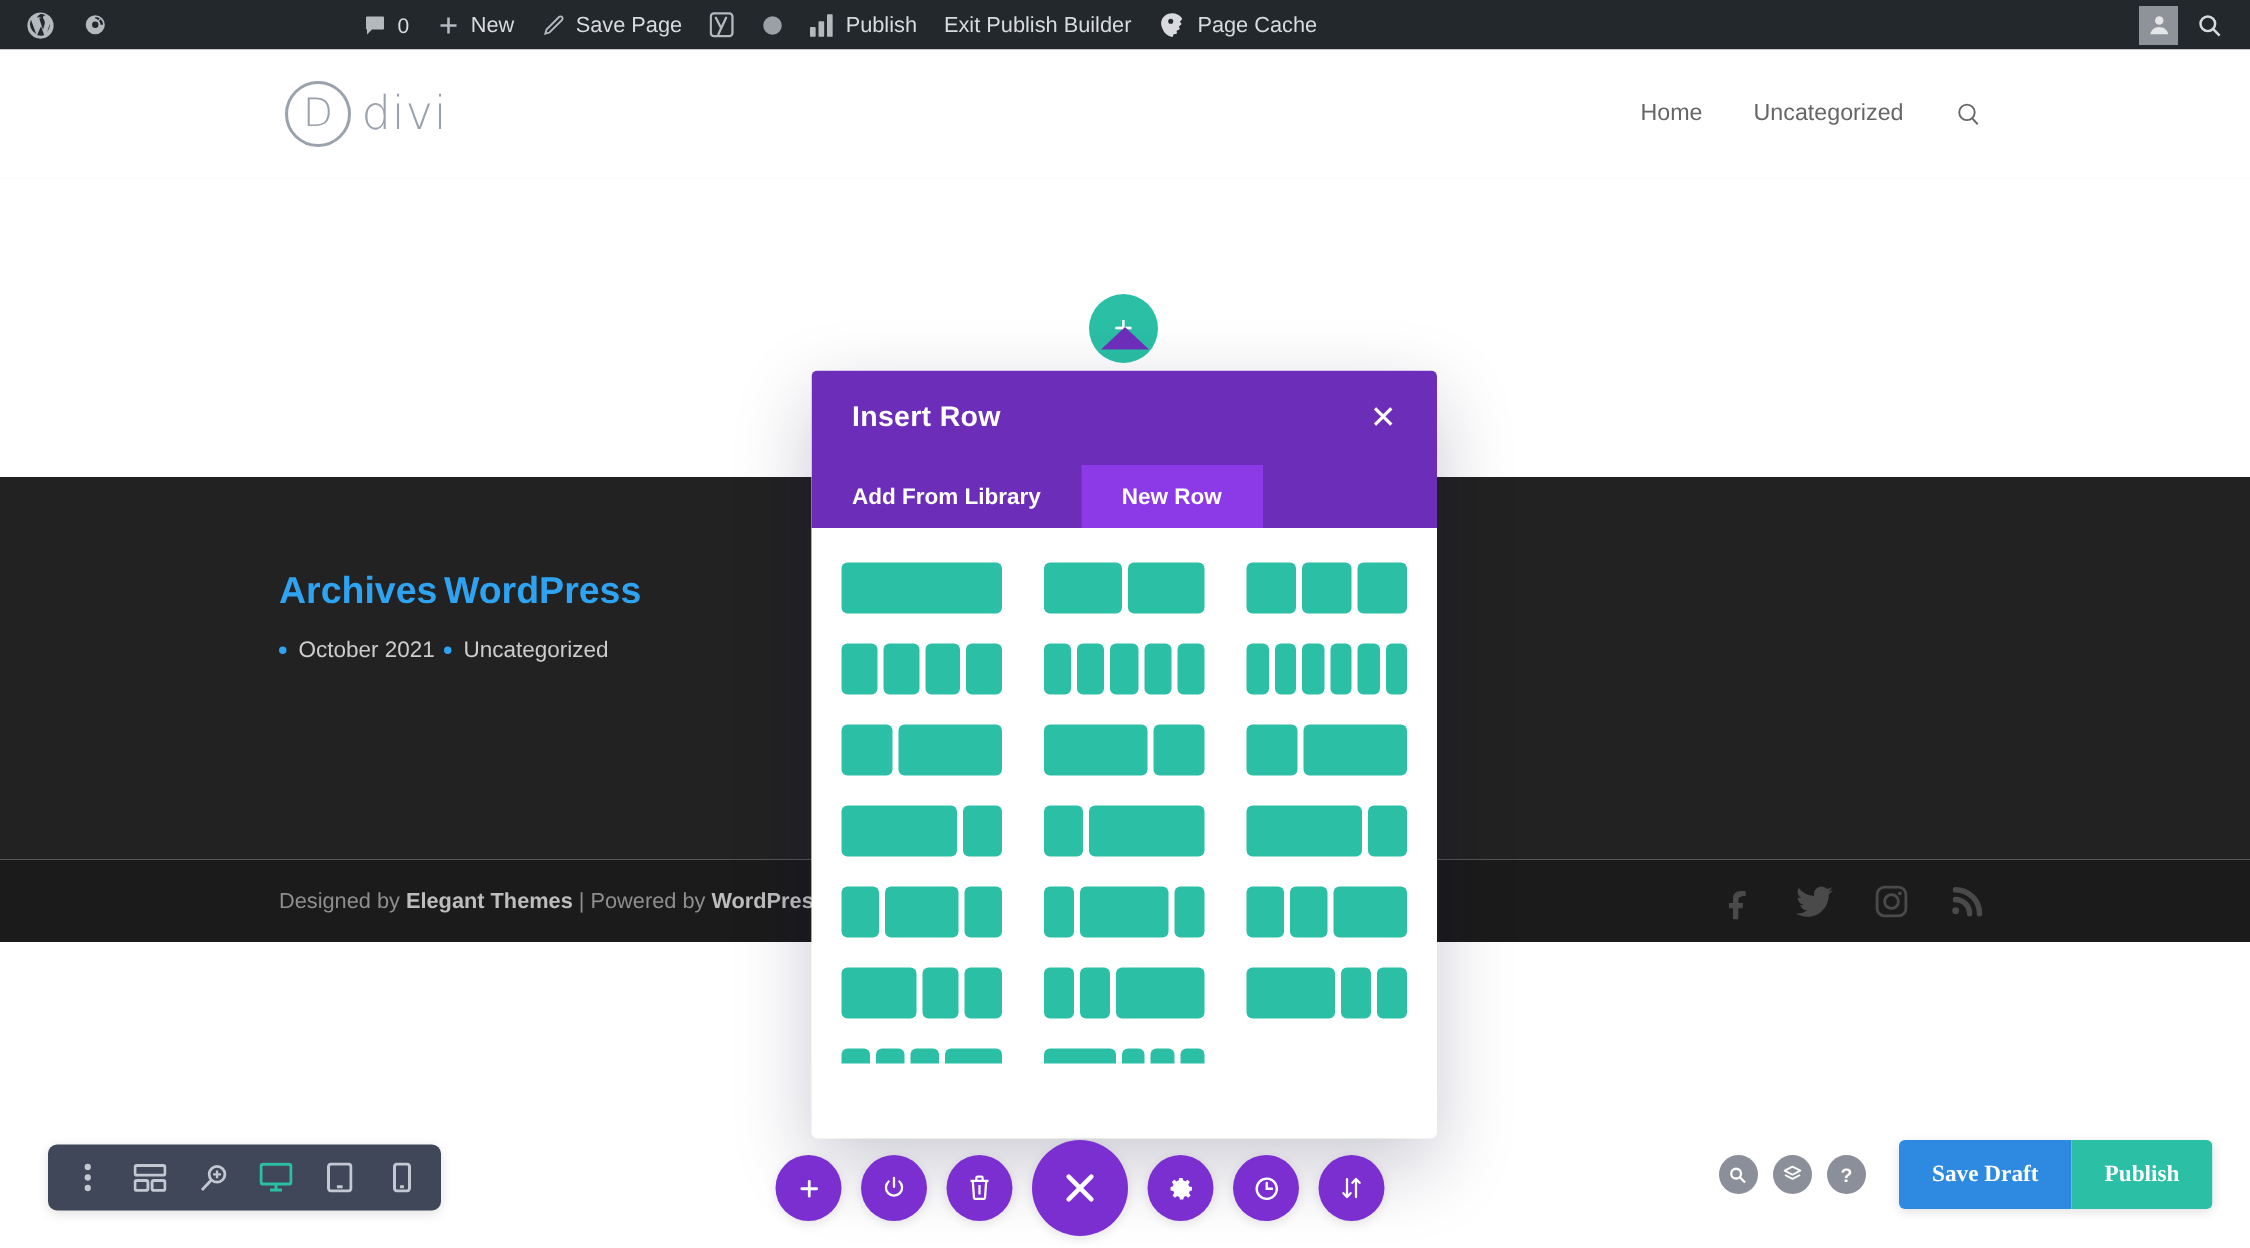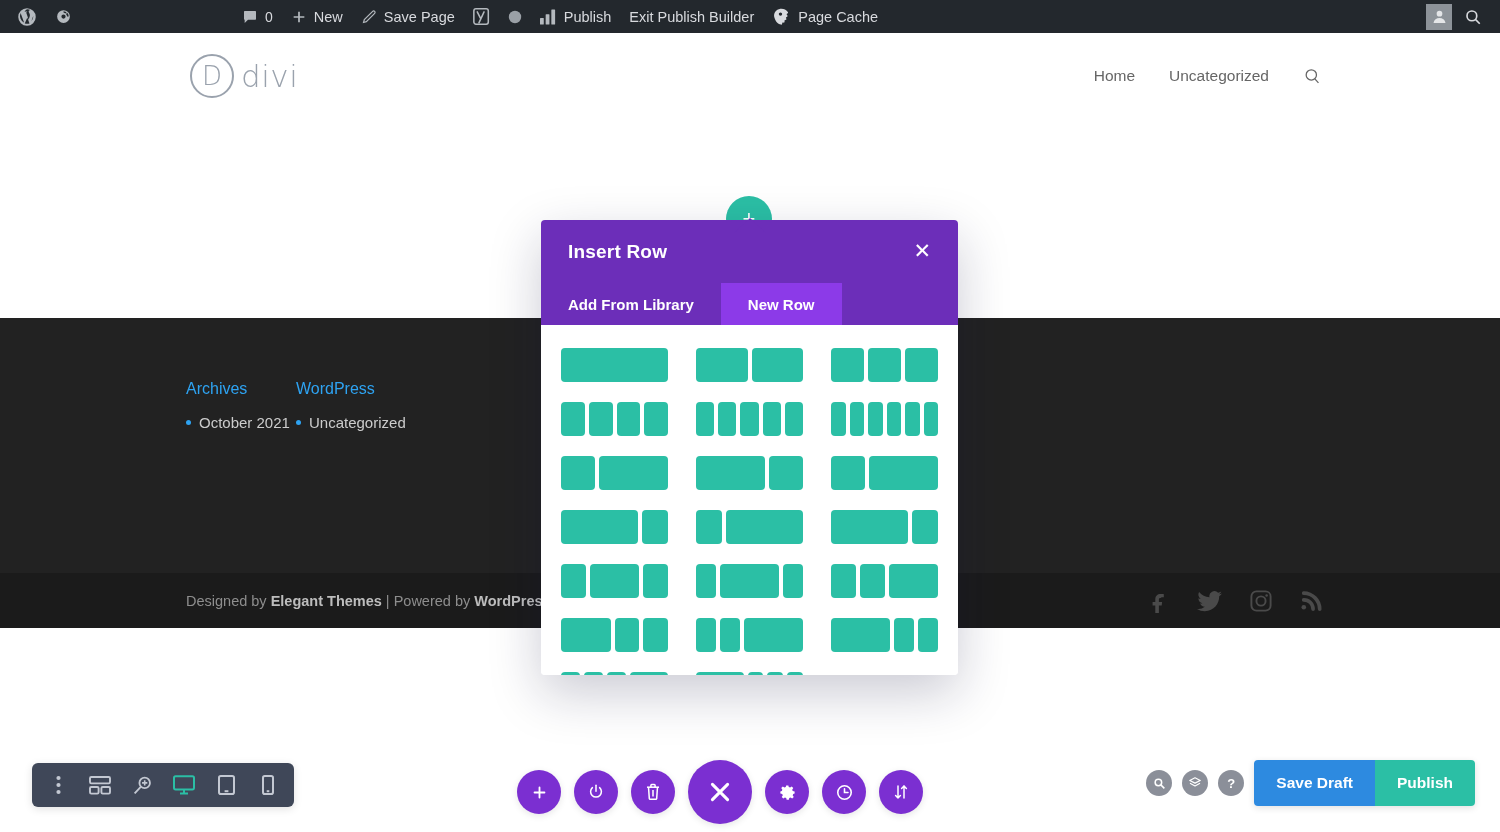--- a/index.html
+++ b/index.html
@@ -64,21 +64,21 @@
     position: absolute; top: 119px; left: 0; width: 1500px; height: 199px;
     background: #ffffff;
   }
   .footer-widgets {
     position: absolute; top: 318px; left: 0; width: 1500px; height: 255px;
     background: #222222;
   }
   .widget-wrap { position: absolute; left: 186px; top: 62px; display: flex; gap: 0; }
   .widget { }
   .widget-title {
-    color: #2ea3f2; font-size: 16px; font-weight: 400; margin-bottom: 12px;
+    color: #2ea3f2; font-size: 25px; font-weight: 700; margin-bottom: 12px;
     white-space: nowrap;
   }
   .widget ul { list-style: none; }
   .widget li {
     color: #ccc; font-size: 15px; line-height: 1.7;
     display: flex; align-items: center; gap: 8px; white-space: nowrap;
   }
   .bullet { width: 5px; height: 5px; border-radius: 50%; background: #2ea3f2; flex: none; }
   .w-archives { width: 110px; }
   .w-categories { }
@@ -103,21 +103,21 @@
   .add-row-circle {
     position: absolute; left: 726px; top: 196px;
     width: 46px; height: 46px; border-radius: 50%;
     background: #2bbfa5; color: #fff;
     display: flex; align-items: center; justify-content: center;
     font-size: 22px; font-weight: 300; cursor: pointer; z-index: 5;
   }
 
   
   .modal {
-    position: absolute; left: 541px; top: 220px; width: 417px; height: 455px;
+    position: absolute; left: 541px; top: 247px; width: 417px; height: 512px;
     background: #ffffff; border-radius: 4px;
     box-shadow: 0 18px 52px rgba(20,20,60,0.22);
     overflow: hidden; z-index: 10;
   }
   .modal-arrow {
     position: absolute; left: 734px; top: 218px; z-index: 11;
     width: 0; height: 0;
     border-left: 16px solid transparent;
     border-right: 16px solid transparent;
     border-bottom: 15px solid #6c2eb9;
@@ -181,22 +181,22 @@
   .toolbar-right {
     position: absolute; right: 25px; top: 760px;
     display: flex; align-items: center; gap: 10px; z-index: 20;
   }
   .tr-circle {
     width: 26px; height: 26px; border-radius: 50%;
     background: #8b8f99; color: #fff; cursor: pointer;
     display: flex; align-items: center; justify-content: center;
     font-size: 13px; font-weight: 700;
   }
-  .action-group { display: flex; border-radius: 4px; overflow: hidden;
-    box-shadow: 0 2px 7px rgba(0,0,0,0.12); }
+  .action-group { display: flex; margin-left: 12px; border-radius: 4px; overflow: hidden;
+    box-shadow: 0 2px 7px rgba(0,0,0,0.12); font-family: Liberation Serif, serif; }
   .btn-savedraft {
     background: #2d8ae0; color: #fff; font-size: 15.5px; font-weight: 700;
     padding: 0 22px; height: 46px; display: flex; align-items: center; cursor: pointer;
   }
   .btn-publish {
     background: #2bbfa5; color: #fff; font-size: 15.5px; font-weight: 700;
     padding: 0 22px; height: 46px; display: flex; align-items: center; cursor: pointer;
   }
 
   svg { display: block; }

